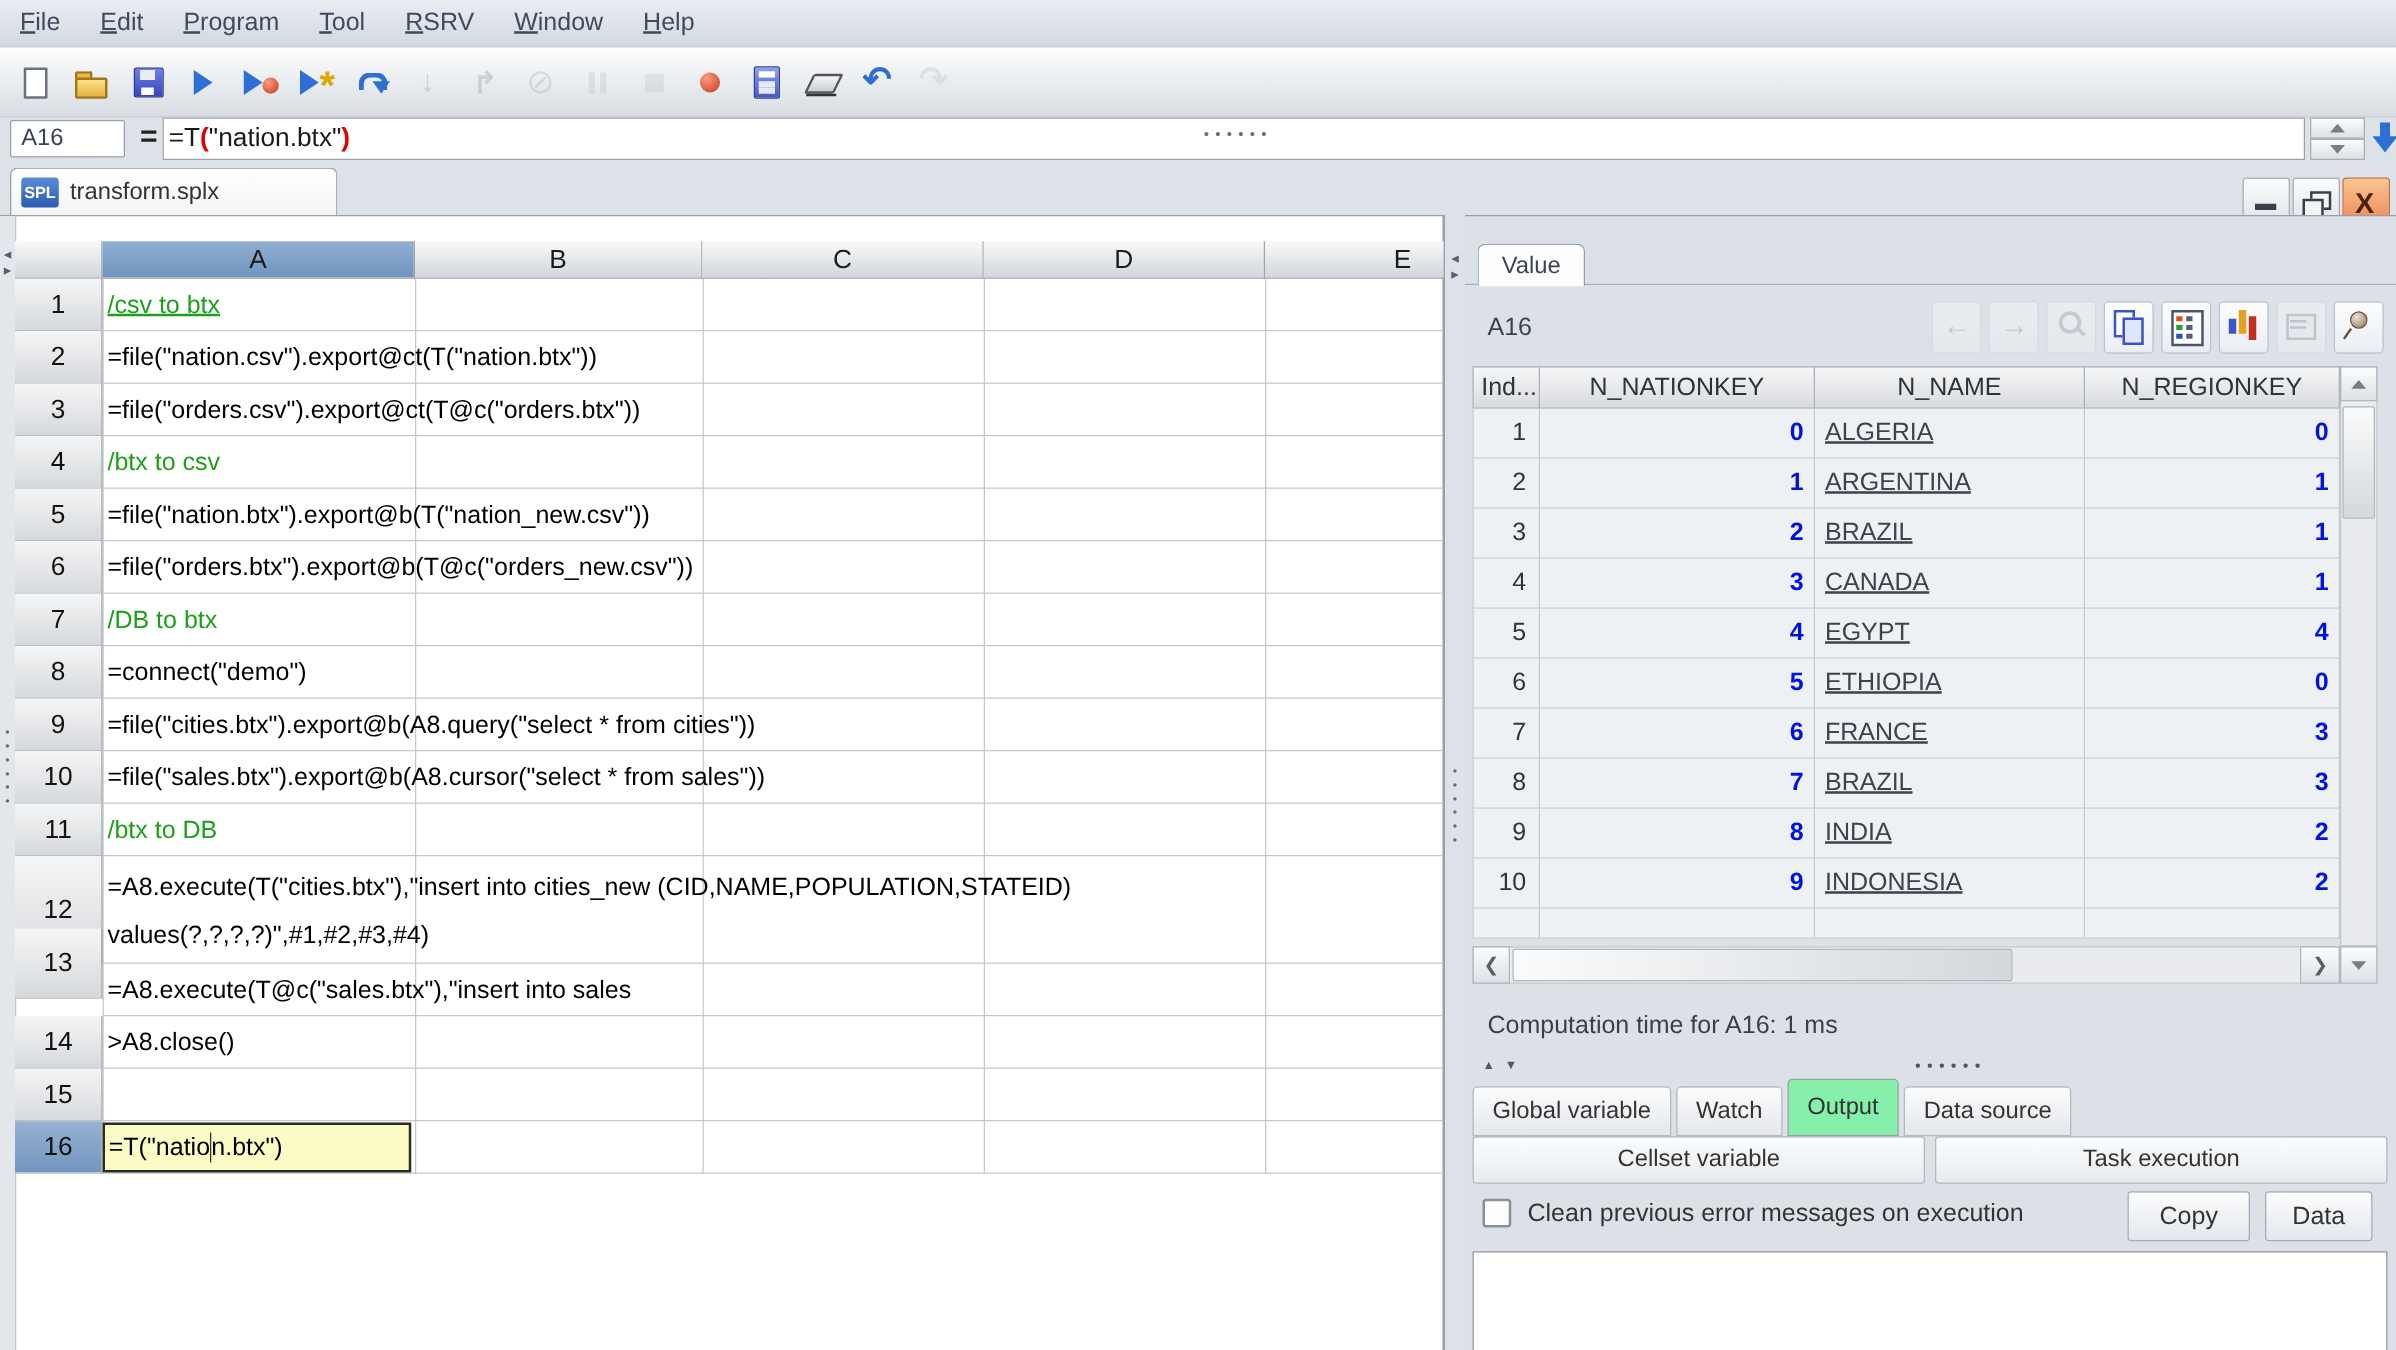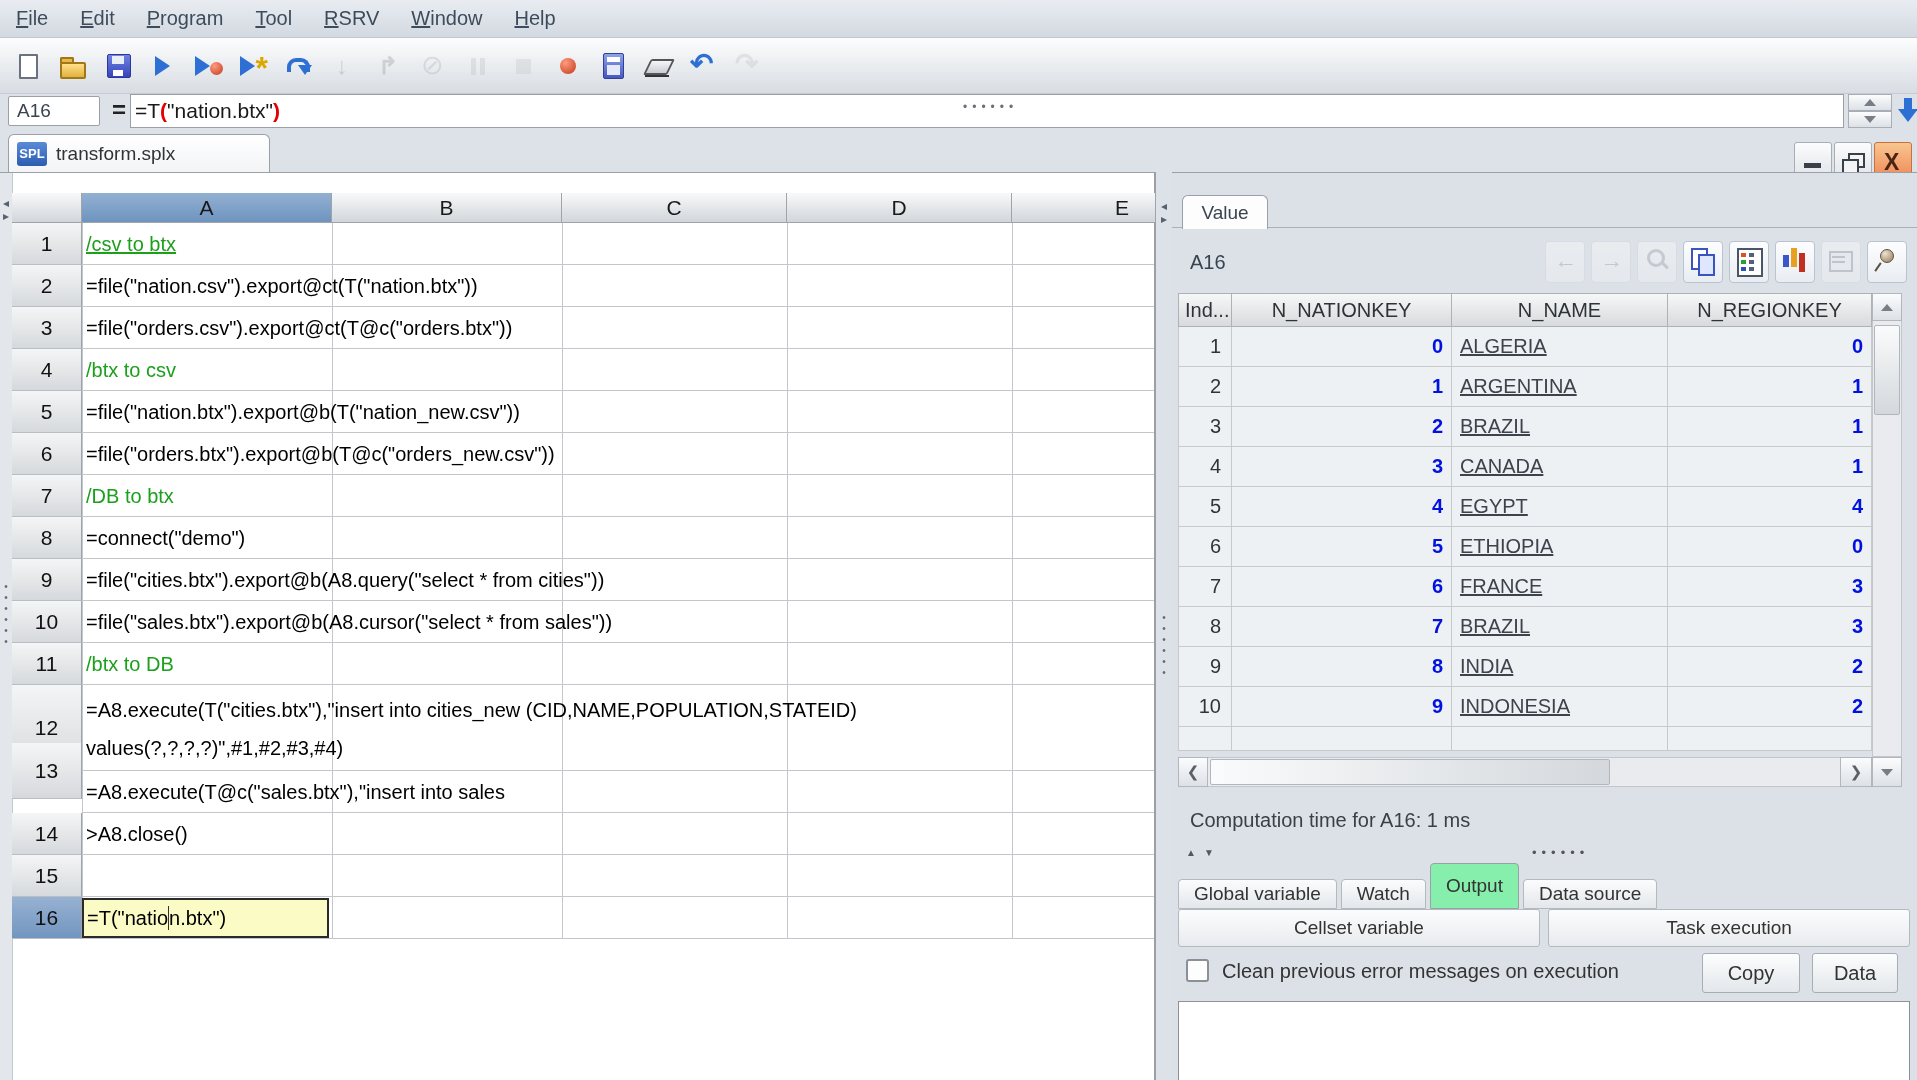--- a/index.html
+++ b/index.html
@@ -185,21 +185,21 @@
     border-radius:2px;box-sizing:border-box;}
   .sb-thumb.vert{background:linear-gradient(#fafbfc,#d4d8dc);}
 
   #comp-time{position:absolute;left:18px;top:636px;font-size:20px;color:#3a4049;}
 
   #mini-split{position:absolute;left:0px;top:672px;width:745px;height:18px;}
   #mini-split .arrows{position:absolute;left:14px;top:2px;font-size:10px;color:#556;letter-spacing:8px;}
   #mini-split .dots{position:absolute;left:360px;top:0px;font-size:13px;color:#555;letter-spacing:5px;}
 
   #bottom-tabs{position:absolute;left:6px;top:690px;height:46px;display:flex;gap:4px;align-items:flex-end;}
-  .vtab{height:30px;padding:0 15px;background:linear-gradient(#fbfcfd,#e4e7eb);border:1px solid #b4b9be;
+  .vtab{height:40px;padding:0 15px;background:linear-gradient(#fbfcfd,#e4e7eb);border:1px solid #b4b9be;
     border-radius:4px 4px 0 0;box-sizing:border-box;display:flex;align-items:center;font-size:19px;color:#333;}
   .vtab.active{height:46px;background:#86efac;border-color:#9aa0a6;}
   #bottom-tabs2{position:absolute;left:6px;top:736px;width:732px;height:38px;display:flex;gap:8px;}
   .vtab2{flex:1;background:linear-gradient(#fbfcfd,#e8ebee);border:1px solid #b4b9be;border-radius:3px;
     box-sizing:border-box;display:flex;align-items:center;justify-content:center;font-size:19px;color:#333;}
 
   #chk-row{position:absolute;left:0;top:778px;width:745px;height:44px;}
   #chk-box{position:absolute;left:14px;top:8px;width:23px;height:23px;background:#fdfdfd;
     border:2px solid #8a9098;border-radius:3px;box-sizing:border-box;}
   #chk-label{position:absolute;left:50px;top:9px;font-size:20px;color:#333;}

